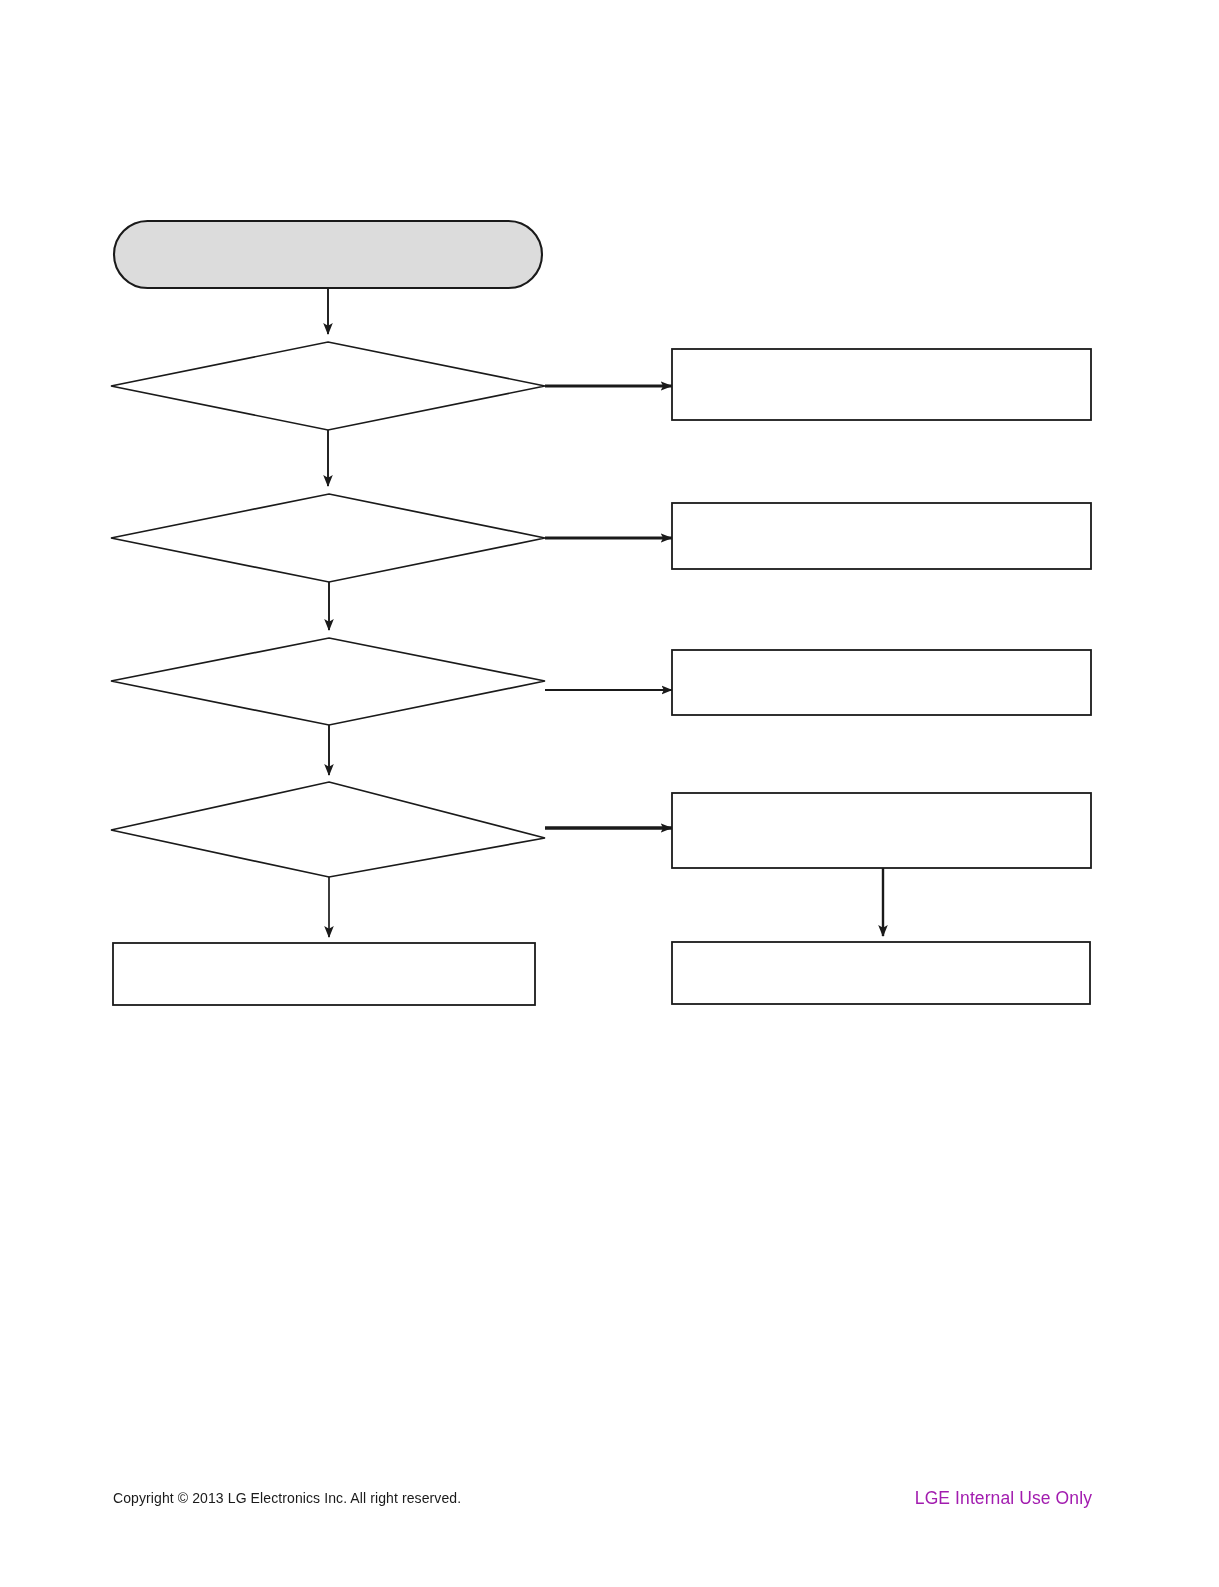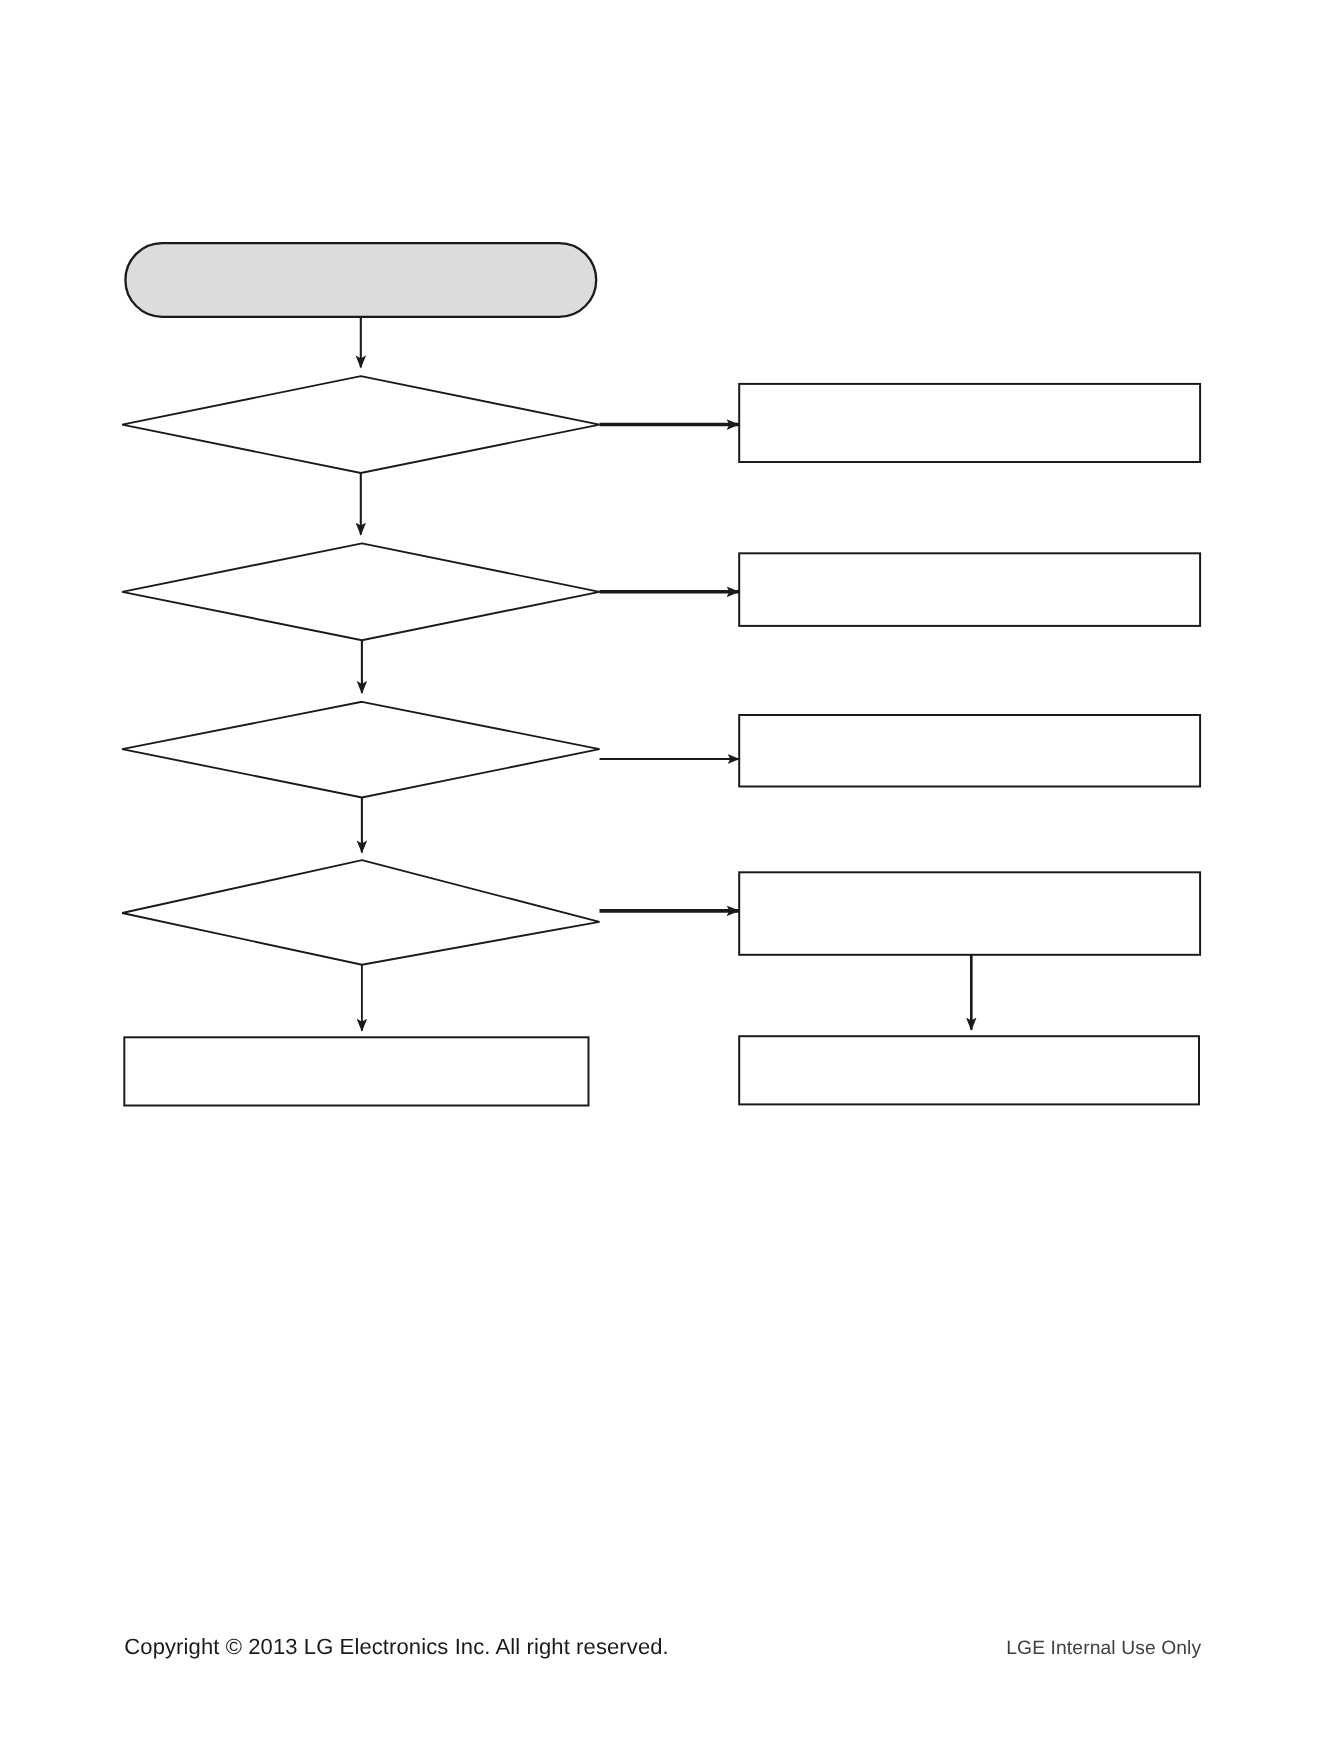--- a/index.html
+++ b/index.html
@@ -31,38 +31,38 @@
     position: absolute;
     left: 0;
     top: 1487px;
     width: 1219px;
     height: 60px;
   }
   .footer-left {
     position: absolute;
     left: 113px;
     top: 0;
-    font-size: 20px;
+    font-size: 14px;
     line-height: 23px;
     letter-spacing: 0.1px;
     white-space: nowrap;
     color: #1a1a1a;
   }
   .footer-left .fl-line {
     display: block;
   }
   .footer-right {
     position: absolute;
     right: 127px;
     top: 0;
     font-size: 17.5px;
     line-height: 23px;
     letter-spacing: 0.1px;
     white-space: nowrap;
-    color: #404040;
+    color: #a21caf;
   }
   .shape-label {
     position: absolute;
     display: flex;
     align-items: center;
     justify-content: center;
     text-align: center;
     font-size: 15px;
     line-height: 19px;
     color: #000000;

